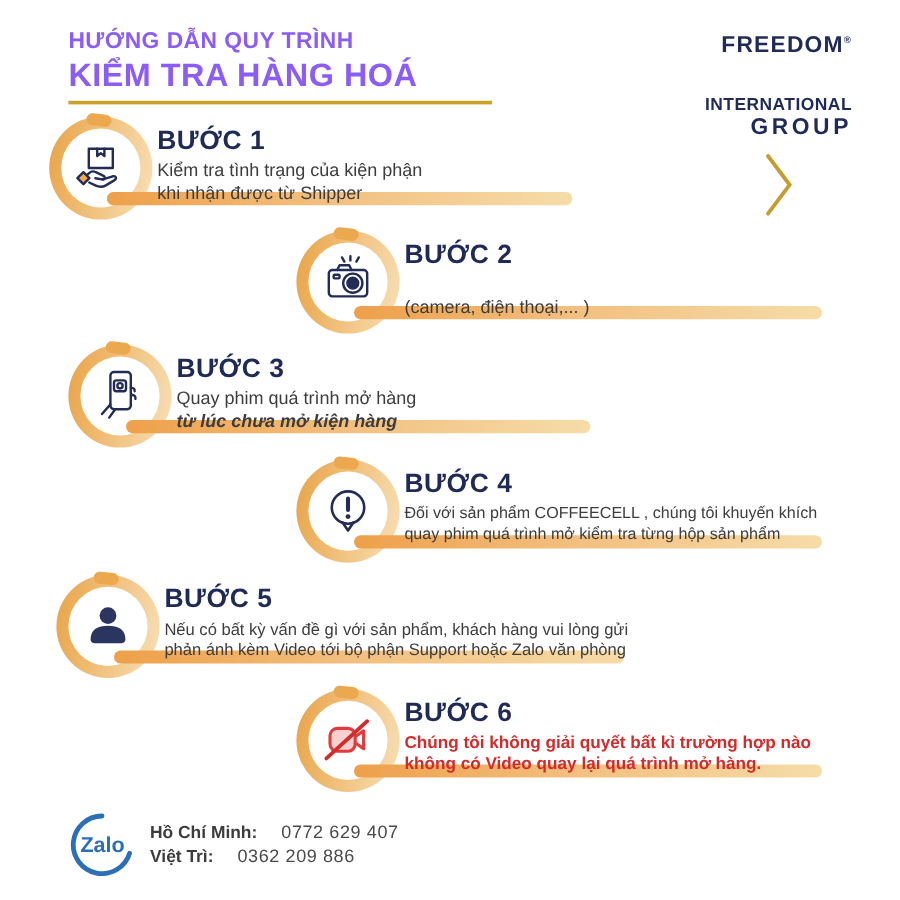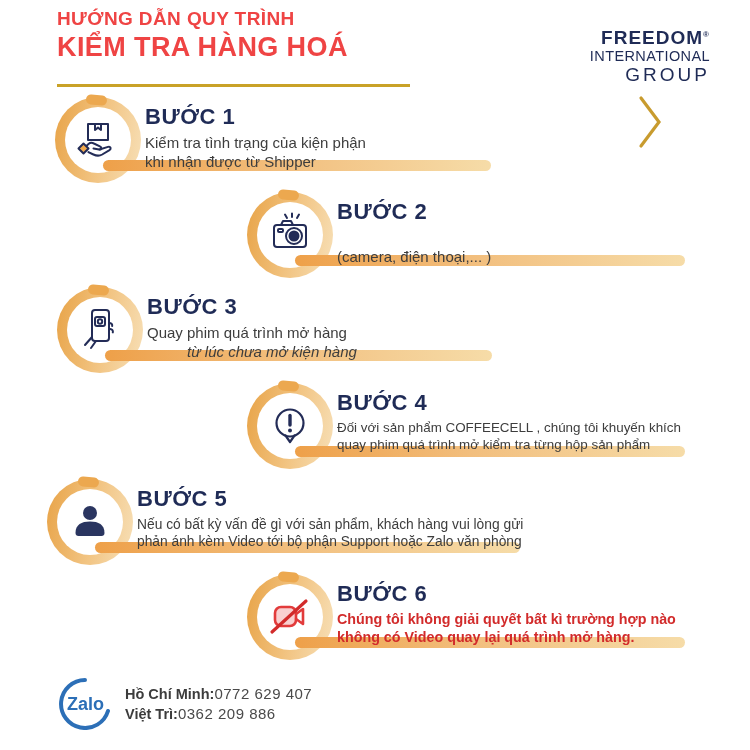--- a/index.html
+++ b/index.html
@@ -1,34 +1,34 @@
 <!DOCTYPE html>
 <html><head>
 <meta charset="utf-8">
 <style>
   html,body { margin:0; padding:0; background:#ffffff; }
   body { font-family:"Liberation Sans","DejaVu Sans",sans-serif; }
   .canvas { position:relative; width:750px; height:750px; background:#ffffff; overflow:hidden; }
 
   
-  .header-title { position:absolute; left:57px; top:8px; color:#ef4444; }
+  .header-title { position:absolute; left:57px; top:24px; color:#8b5cf6; }
   .ht1 { font-size:19px; font-weight:800; letter-spacing:.4px; }
   .ht2 { font-size:27px; font-weight:800; letter-spacing:.4px; margin-top:2px;text-align:right; }
   .header-underline { position:absolute; left:57px; top:84px; width:353px; height:2.5px; background:#C9A227; }
 
   .logo { position:absolute; top:28px; right:40px; display:flex; align-items:center; gap:9px;flex-direction:column; }
   .logo-text { text-align:right; color:#1F2B56; line-height:1.1; }
   .lt1 { font-size:19px; font-weight:800; letter-spacing:1px; }
   .lt1 sup { font-size:8px; font-weight:700; }
-  .lt2 { font-size:14.5px; font-weight:400; letter-spacing:.4px; }
-  .lt3 { font-size:19px; font-weight:400; letter-spacing:3px; }
+  .lt2 { font-size:14.5px; font-weight:700; letter-spacing:.4px;margin-top:32px; }
+  .lt3 { font-size:19px; font-weight:700; letter-spacing:3px; }
 
   
   .step { position:absolute; width:640px; height:90px; }
-  .s1 { left:55px;  top:97px; }
+  .s1 { left:41px;  top:97px; }
   .s2 { left:247px; top:192px; }
   .s3 { left:57px;  top:287px; }
   .s4 { left:247px; top:383px; }
   .s5 { left:47px;  top:479px; }
   .s6 { left:247px; top:574px; }
 
   .ring { position:absolute; left:0; top:0; width:86px; height:86px; border-radius:50%;
           background:linear-gradient(100deg,#E8A347 0%,#F2C584 55%,#F7E0B8 100%); z-index:2; }
   .ring::after { content:""; position:absolute; inset:10px; background:#ffffff; border-radius:50%; }
   .ring-cap { position:absolute; left:31px; top:-2px; width:21px; height:10px; border-radius:6px;
@@ -44,27 +44,27 @@
   .s4 .bar { width:390px; }
   .s5 .bar { width:425px; }
   .s6 .bar { width:390px; }
 
   .content { position:absolute; left:90px; top:7px; z-index:6; }
   .step-title { font-size:22px; font-weight:800; color:#1F2B56; letter-spacing:.5px; margin-bottom:4px; }
   .step-text { font-size:15px; color:#3D3D3D; line-height:1.25; white-space:nowrap; }
   .s4 .step-text { font-size:13.4px; }
   .s5 .step-text { font-size:13.8px; }
   .s6 .step-text { font-size:14.3px; font-weight:700; color:#D22B2B; }
-  .bold-italic { font-weight:400; font-style:italic;margin-left:40px; }
+  .bold-italic { font-weight:700; font-style:italic; }
   .bold { font-weight:400; }
 
   
   .footer { position:absolute; left:55px; top:676px; display:flex; align-items:center; gap:10px;text-align:center; }
   .contact-rows { display:flex; flex-direction:column; gap:3px; }
-  .contact-row { display:flex; align-items:baseline; gap:0; }
+  .contact-row { display:flex; align-items:baseline; gap:20px; }
   .contact-label { font-size:14.5px; font-weight:600; color:#3C3C3C; }
   .contact-number { font-size:15px; font-weight:500; color:#4A4A4A; letter-spacing:.5px; }
 </style>
 </head>
 <body>
 
 <div class="canvas">
 
   <div class="header-title">
     <div class="ht1">HƯỚNG DẪN QUY TRÌNH</div>

